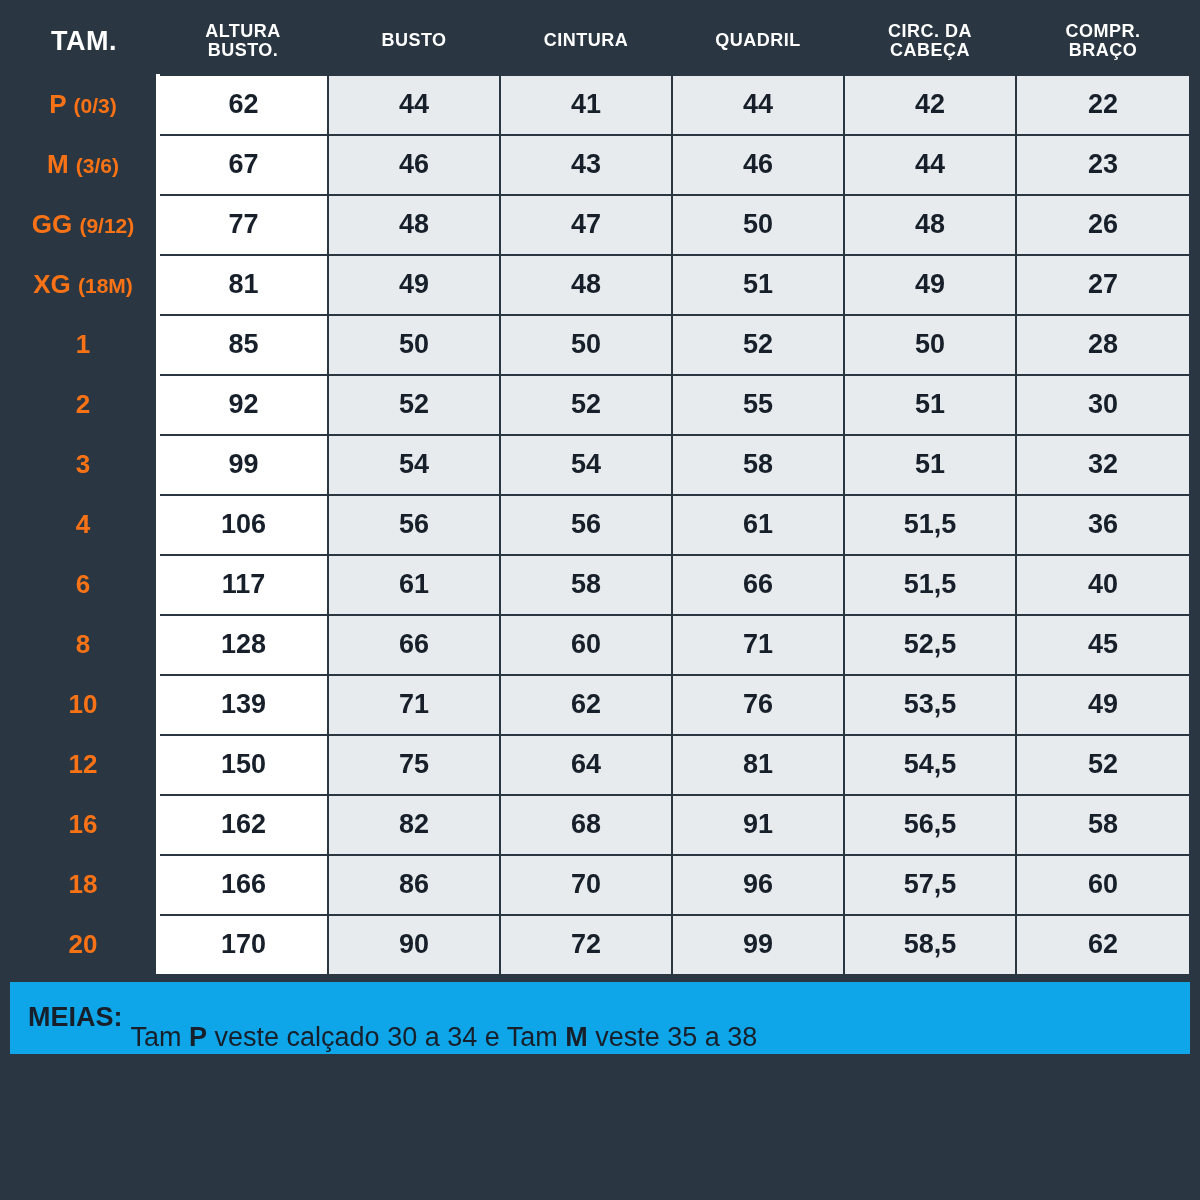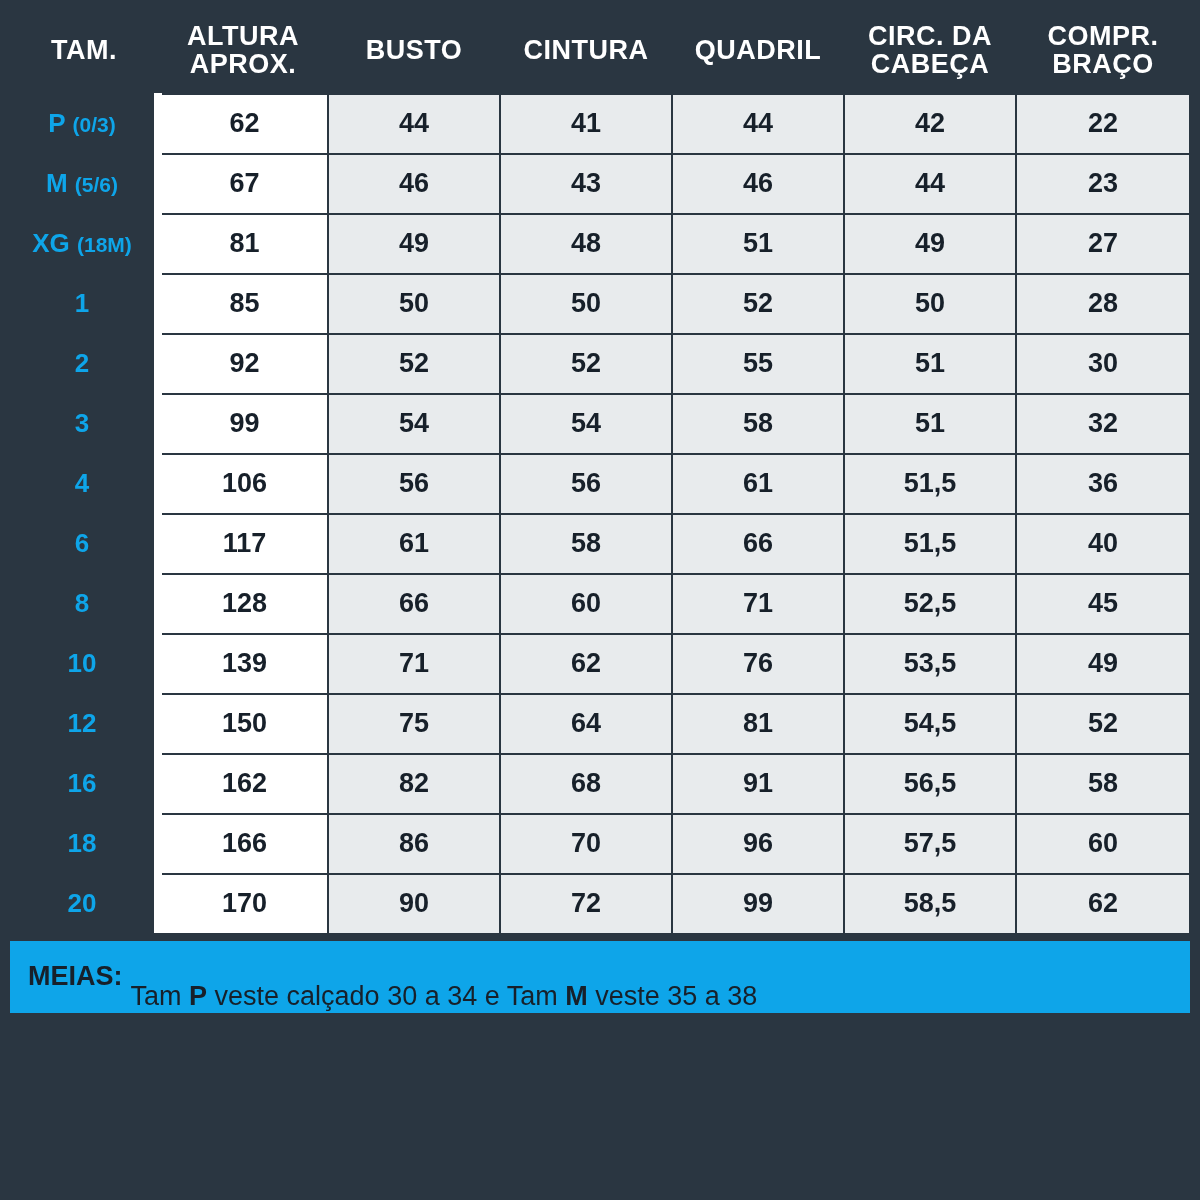--- a/index.html
+++ b/index.html
@@ -32,21 +32,21 @@
   table.size-table col.c-altura   { width: 170px; }
   table.size-table col.c-busto    { width: 172px; }
   table.size-table col.c-cintura  { width: 172px; }
   table.size-table col.c-quadril  { width: 172px; }
   table.size-table col.c-cabeca   { width: 172px; }
   table.size-table col.c-braco    { width: 174px; }
 
   thead th {
     background: #2a3641;
     color: #ffffff;
-    font-size: 27px;
+    font-size: 18px;
     font-weight: bold;
     letter-spacing: 0.5px;
     text-align: center;
     padding: 12px 4px 14px 4px;
     line-height: 1.05;
     border: 0;
     vertical-align: middle;
   }
   thead th.hdr-tam { font-size: 27px; }
 
@@ -55,23 +55,23 @@
     font-size: 27px;
     font-weight: bold;
     color: #17202a;
     height: 58px;
     padding: 0;
     border: 2px solid #2a3641;
     vertical-align: middle;
   }
   tbody td.cell-size {
     background: #2a3641;
-    color: #0ea5e9;
+    color: #f97316;
     border-left: 0;
-    border-right: 8px solid #ffffff;
+    border-right: 4px solid #ffffff;
     font-size: 26px;
     white-space: nowrap;
   }
   tbody td.cell-size .sub {
     font-size: 21px;
     font-weight: bold;
   }
   tbody td.cell-white {
     background: #ffffff;
   }
@@ -118,21 +118,21 @@
       <col class="c-cabeca">
       <col class="c-braco">
     </colgroup>
     <thead>
       <tr>
         <th class="hdr-tam">
           <span>TAM.</span>
         </th>
         <th>
           <span>ALTURA</span><br>
-          <span>APROX.</span>
+          <span>BUSTO.</span>
         </th>
         <th>
           <span>BUSTO</span>
         </th>
         <th>
           <span>CINTURA</span>
         </th>
         <th>
           <span>QUADRIL</span>
         </th>
@@ -150,27 +150,36 @@
         <tr>
           <td class="cell-size"><span>P</span> <span class="sub">(0/3)</span></td>
           <td class="cell-white">62</td>
           <td class="cell-grey">44</td>
           <td class="cell-grey">41</td>
           <td class="cell-grey">44</td>
           <td class="cell-grey">42</td>
           <td class="cell-grey">22</td>
         </tr>
         <tr>
-          <td class="cell-size"><span>M</span> <span class="sub">(5/6)</span></td>
+          <td class="cell-size"><span>M</span> <span class="sub">(3/6)</span></td>
           <td class="cell-white">67</td>
           <td class="cell-grey">46</td>
           <td class="cell-grey">43</td>
           <td class="cell-grey">46</td>
           <td class="cell-grey">44</td>
           <td class="cell-grey">23</td>
+        </tr>
+        <tr>
+          <td class="cell-size"><span>GG</span> <span class="sub">(9/12)</span></td>
+          <td class="cell-white">77</td>
+          <td class="cell-grey">48</td>
+          <td class="cell-grey">47</td>
+          <td class="cell-grey">50</td>
+          <td class="cell-grey">48</td>
+          <td class="cell-grey">26</td>
         </tr>
         <tr>
           <td class="cell-size"><span>XG</span> <span class="sub">(18M)</span></td>
           <td class="cell-white">81</td>
           <td class="cell-grey">49</td>
           <td class="cell-grey">48</td>
           <td class="cell-grey">51</td>
           <td class="cell-grey">49</td>
           <td class="cell-grey">27</td>
         </tr>

